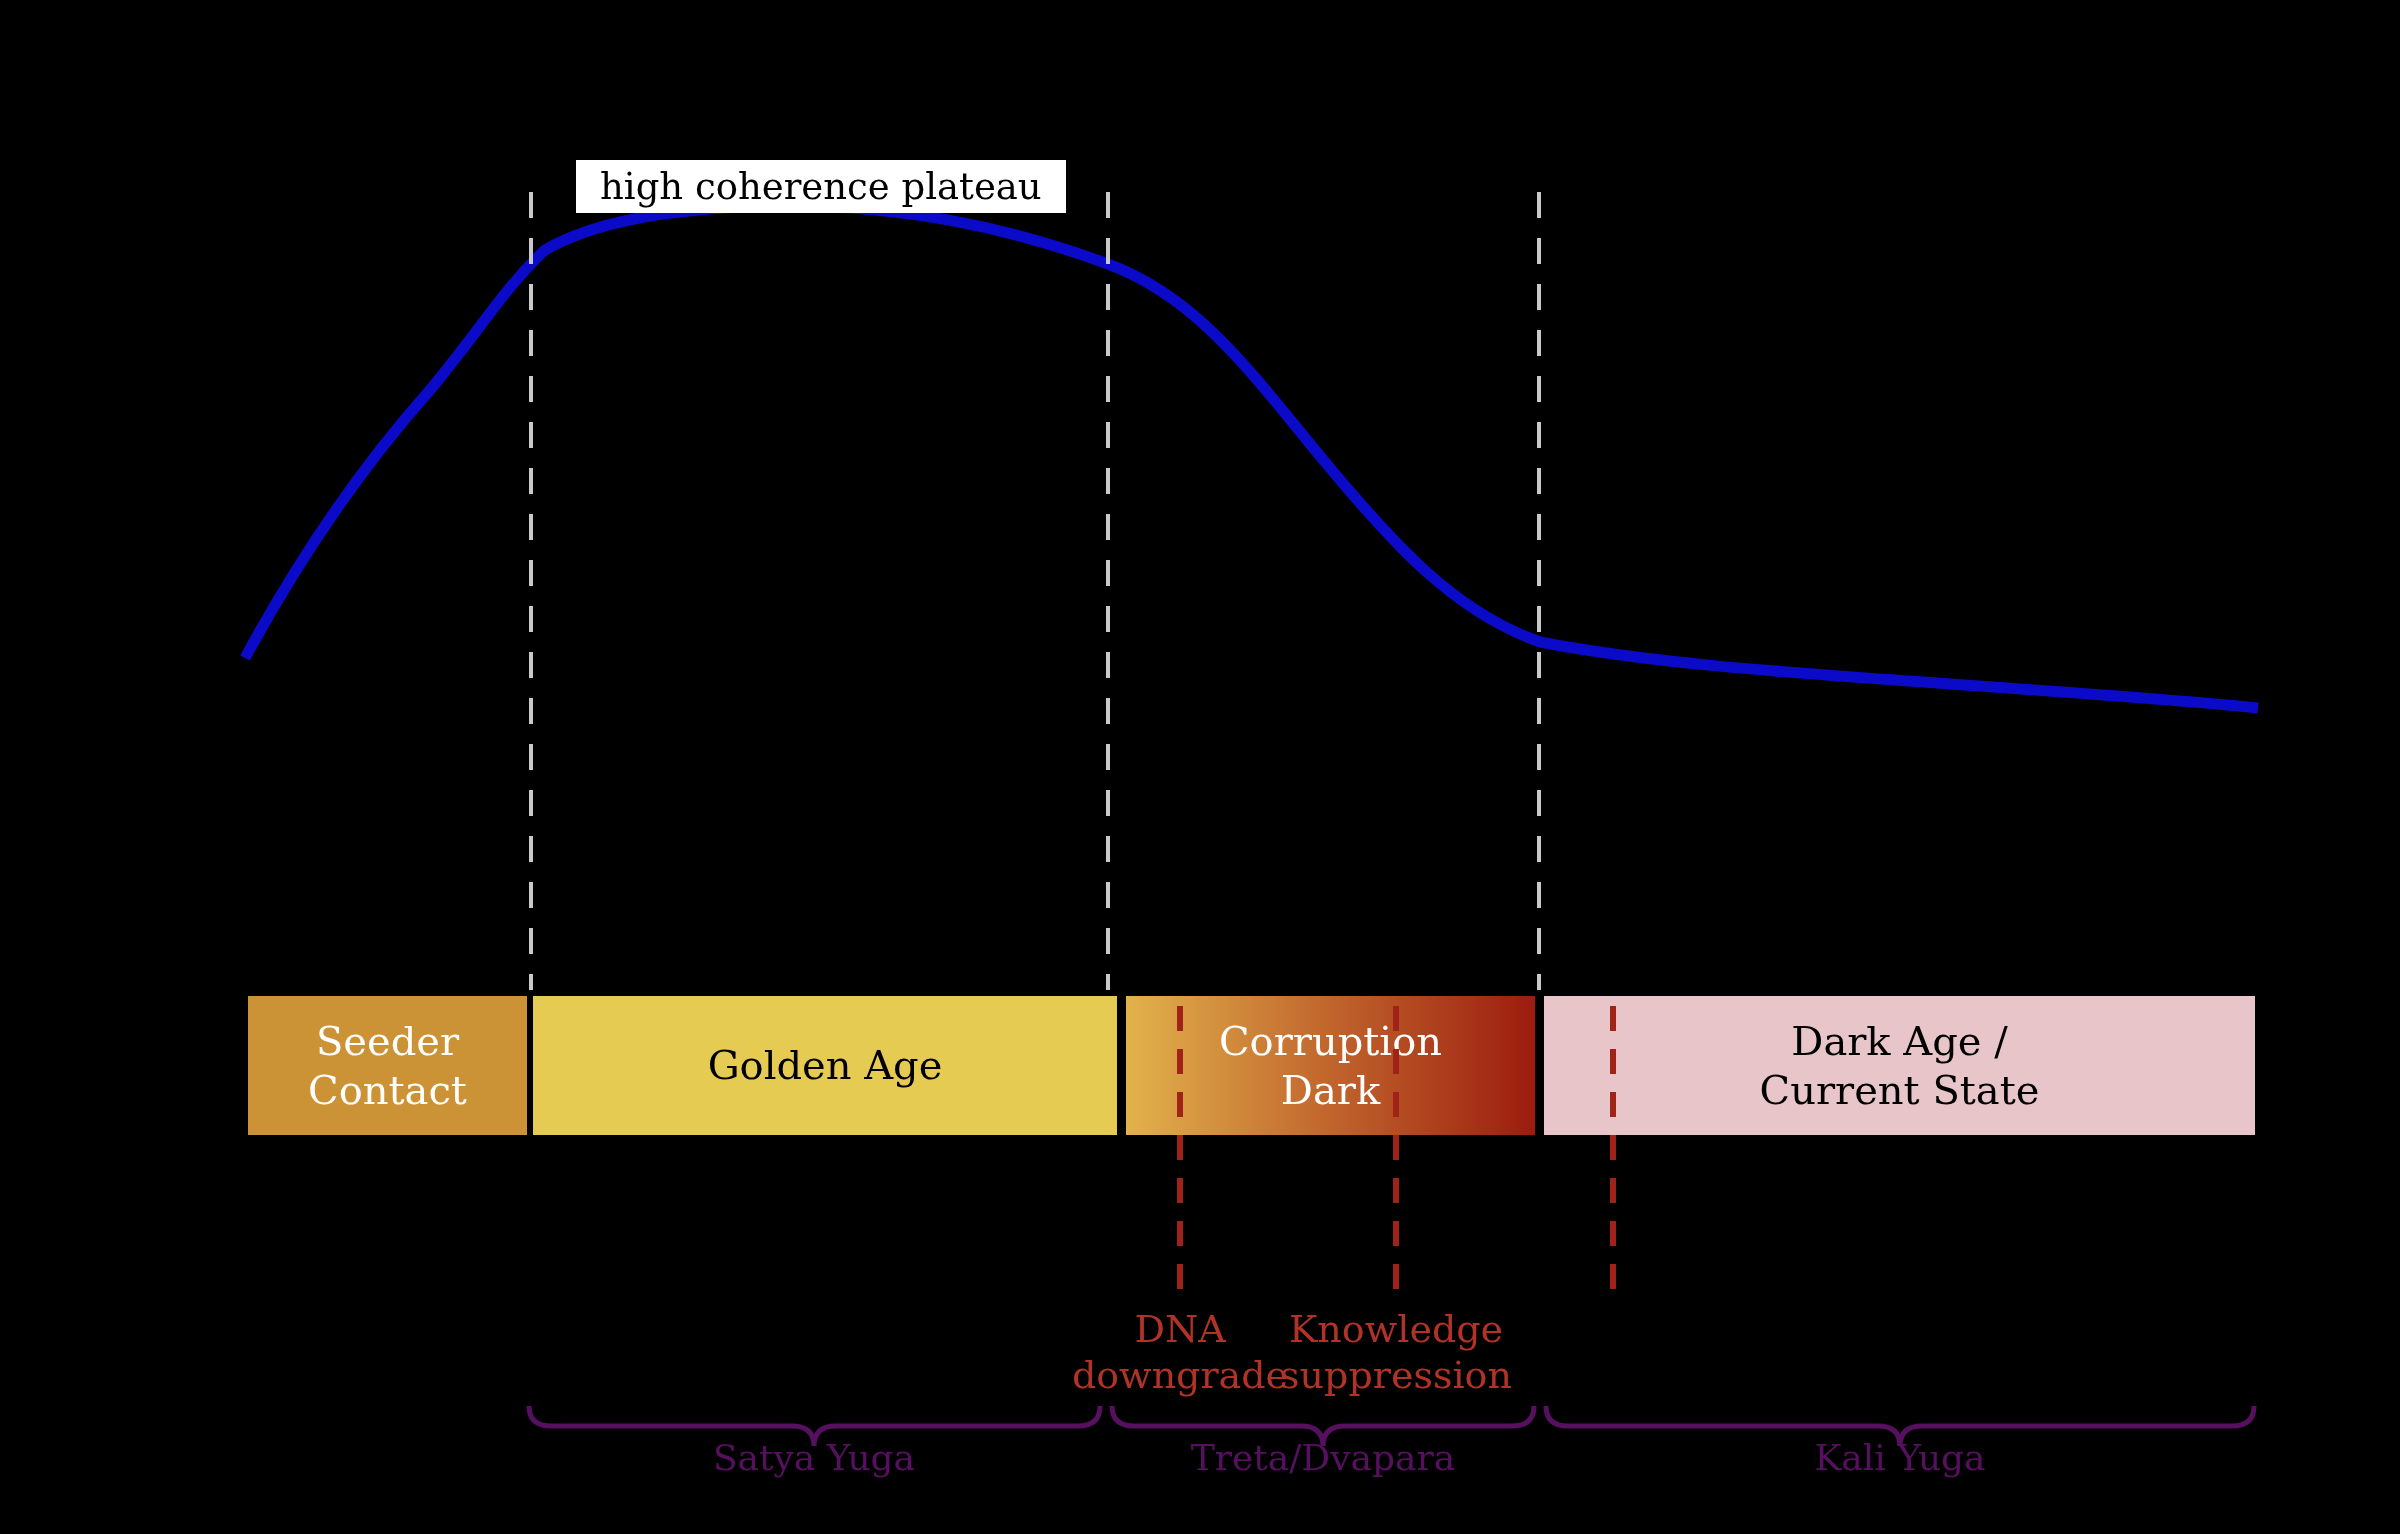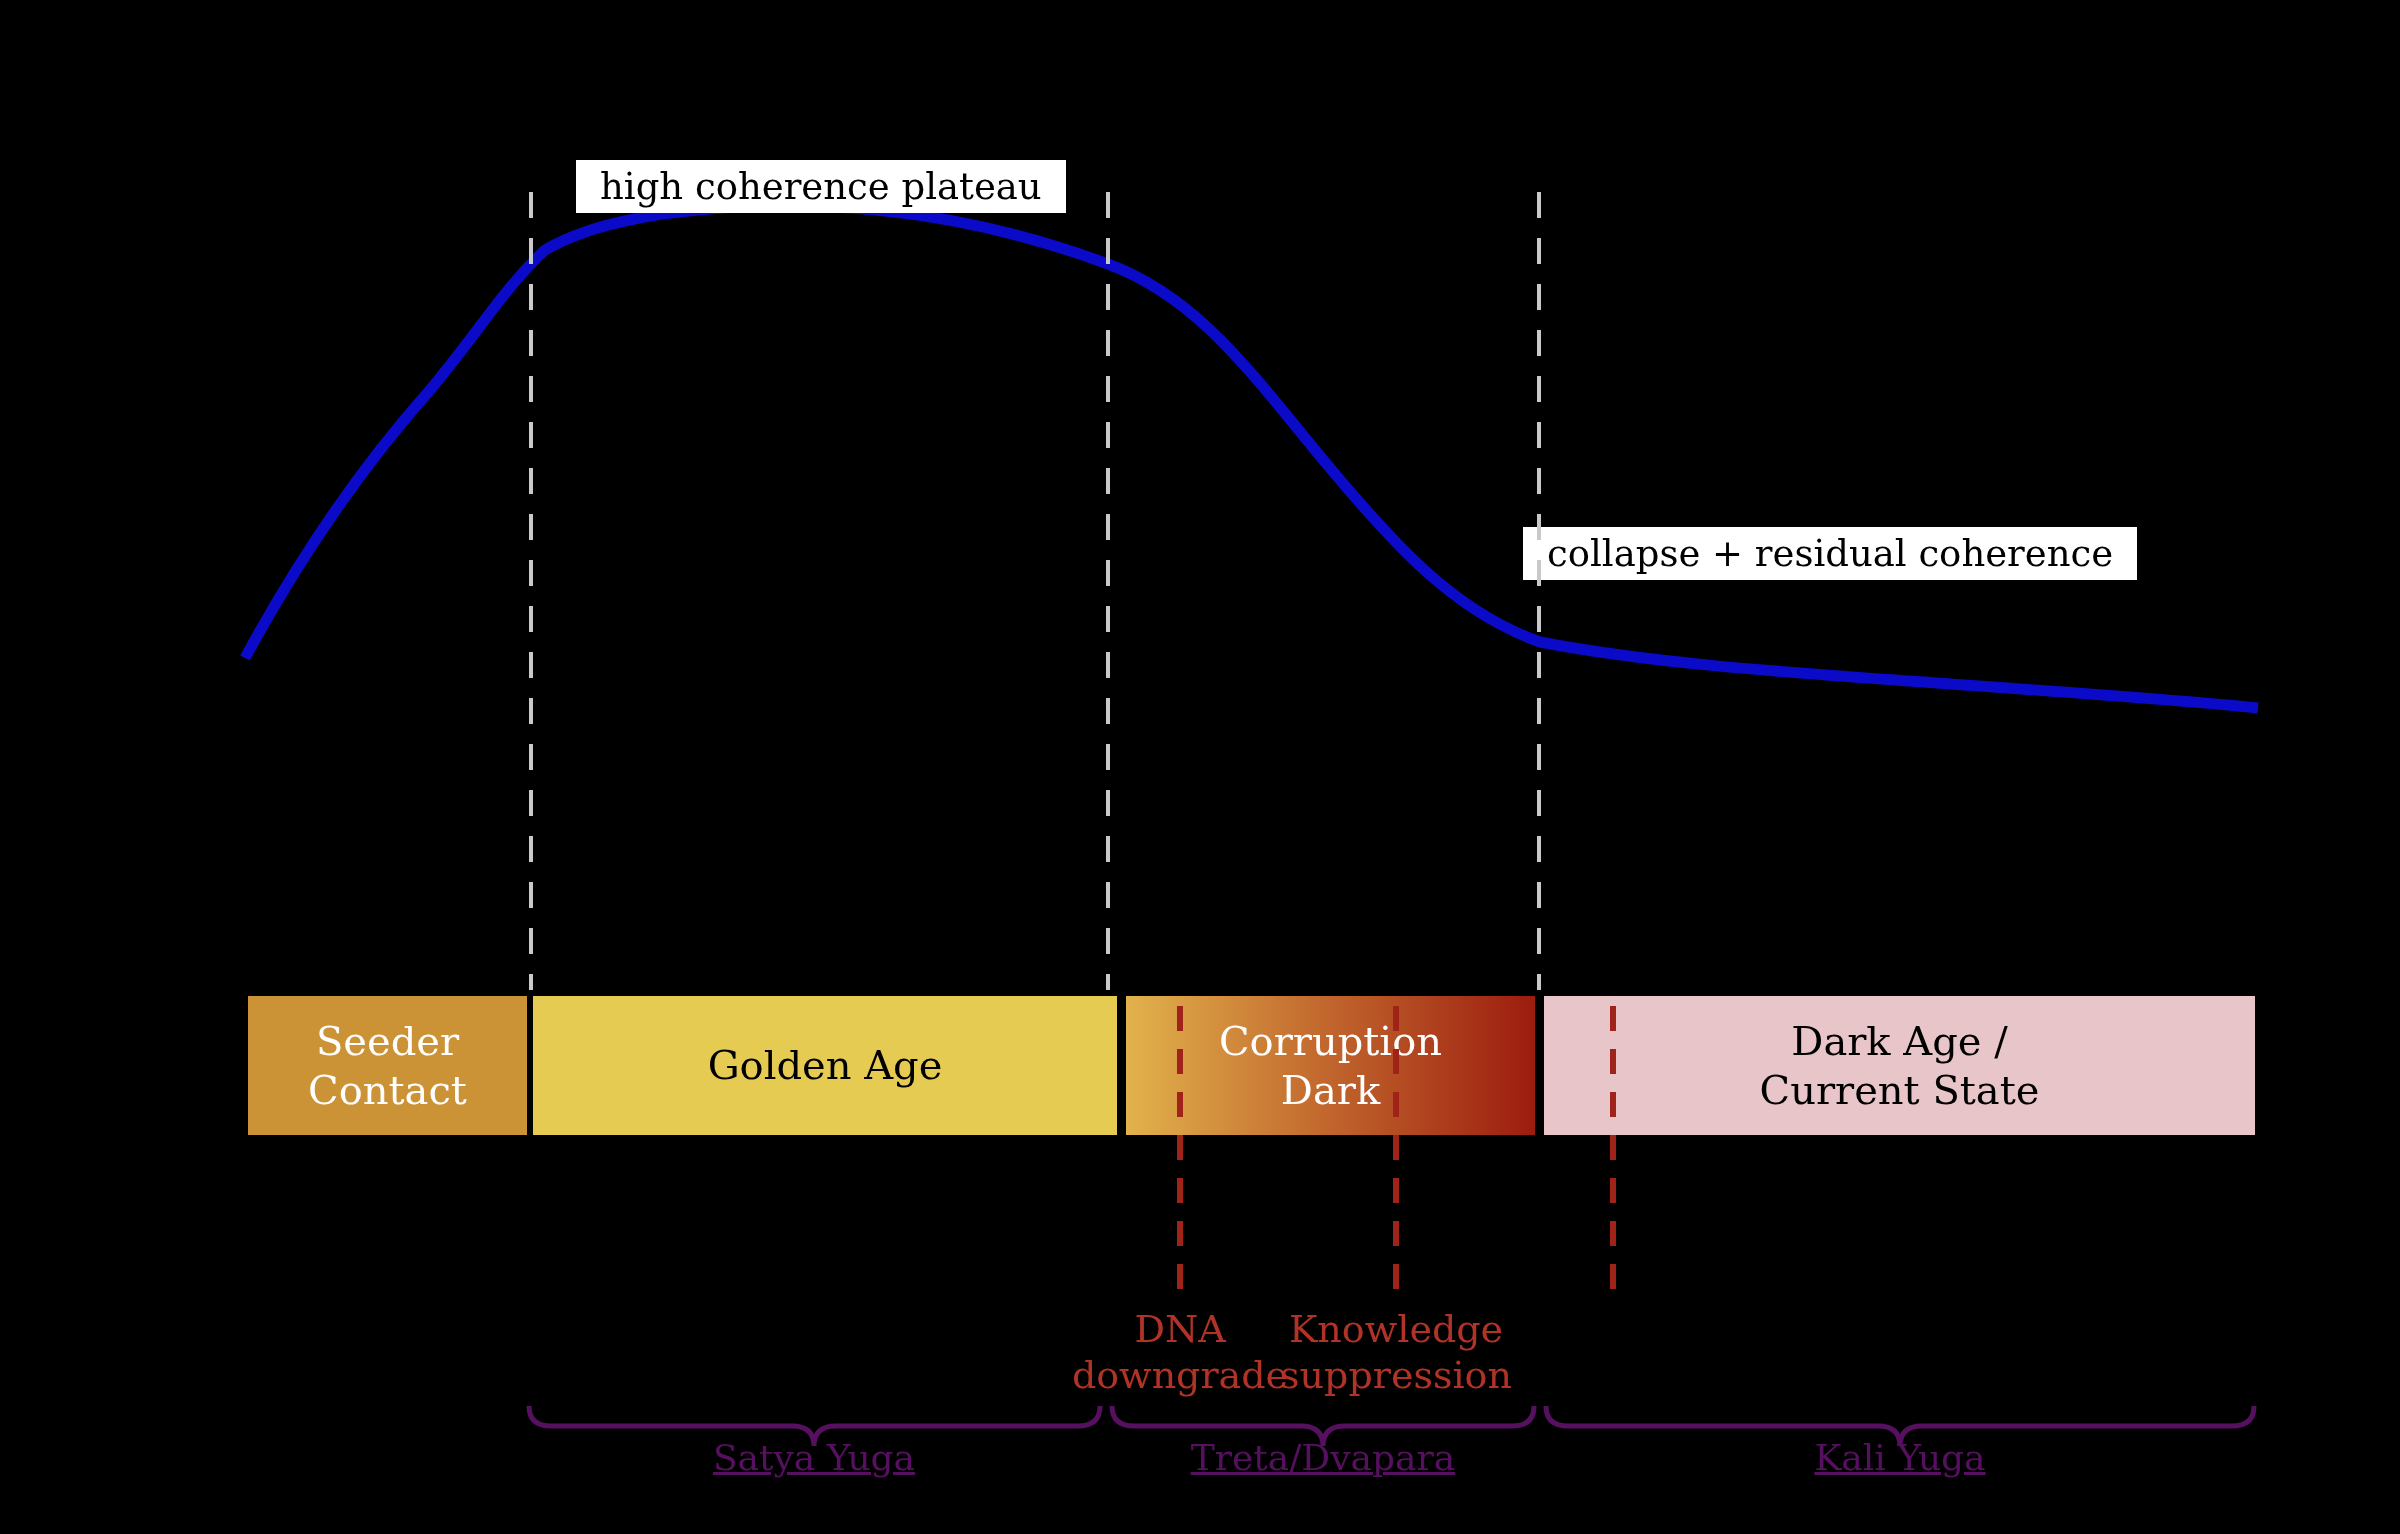--- a/index.html
+++ b/index.html
@@ -75,21 +75,20 @@
 
   
   .era-label {
     position: absolute;
     top: 1438px;
     transform: translateX(-50%);
     color: #571060;
     font-size: 36px;
     line-height: 40px;
     white-space: nowrap;
-    text-decoration: underline;
   }
   .era-1 { left: 814px; }
   .era-2 { left: 1323px; }
   .era-3 { left: 1900px; }
 </style>
 </head>
 <body>
 
 <div class="fig">
 
@@ -115,21 +114,20 @@
   <div class="band band-corruption">
     <span>Corruption</span>
     <span>Dark</span>
   </div>
   <div class="band band-dark">
     <span>Dark Age /</span>
     <span>Current State</span>
   </div>
 
   <div class="anno-box anno-plateau">high coherence plateau</div>
-  <div class="anno-box anno-collapse">collapse + residual coherence</div>
 
   <svg class="layer" viewBox="0 0 2400 1534" aria-hidden="true">
 
     <line x1="531" y1="192" x2="531" y2="990" stroke="#c9c9c9" stroke-width="4" stroke-dasharray="26 20"></line>
     <line x1="1108" y1="192" x2="1108" y2="990" stroke="#c9c9c9" stroke-width="4" stroke-dasharray="26 20"></line>
     <line x1="1539" y1="192" x2="1539" y2="990" stroke="#c9c9c9" stroke-width="4" stroke-dasharray="26 20"></line>
 
     <line x1="1180" y1="1006" x2="1180" y2="1298" stroke="#9f2318" stroke-width="6" stroke-dasharray="25 18"></line>
     <line x1="1396" y1="1006" x2="1396" y2="1298" stroke="#9f2318" stroke-width="6" stroke-dasharray="25 18"></line>
     <line x1="1613" y1="1006" x2="1613" y2="1298" stroke="#9f2318" stroke-width="6" stroke-dasharray="25 18"></line>

